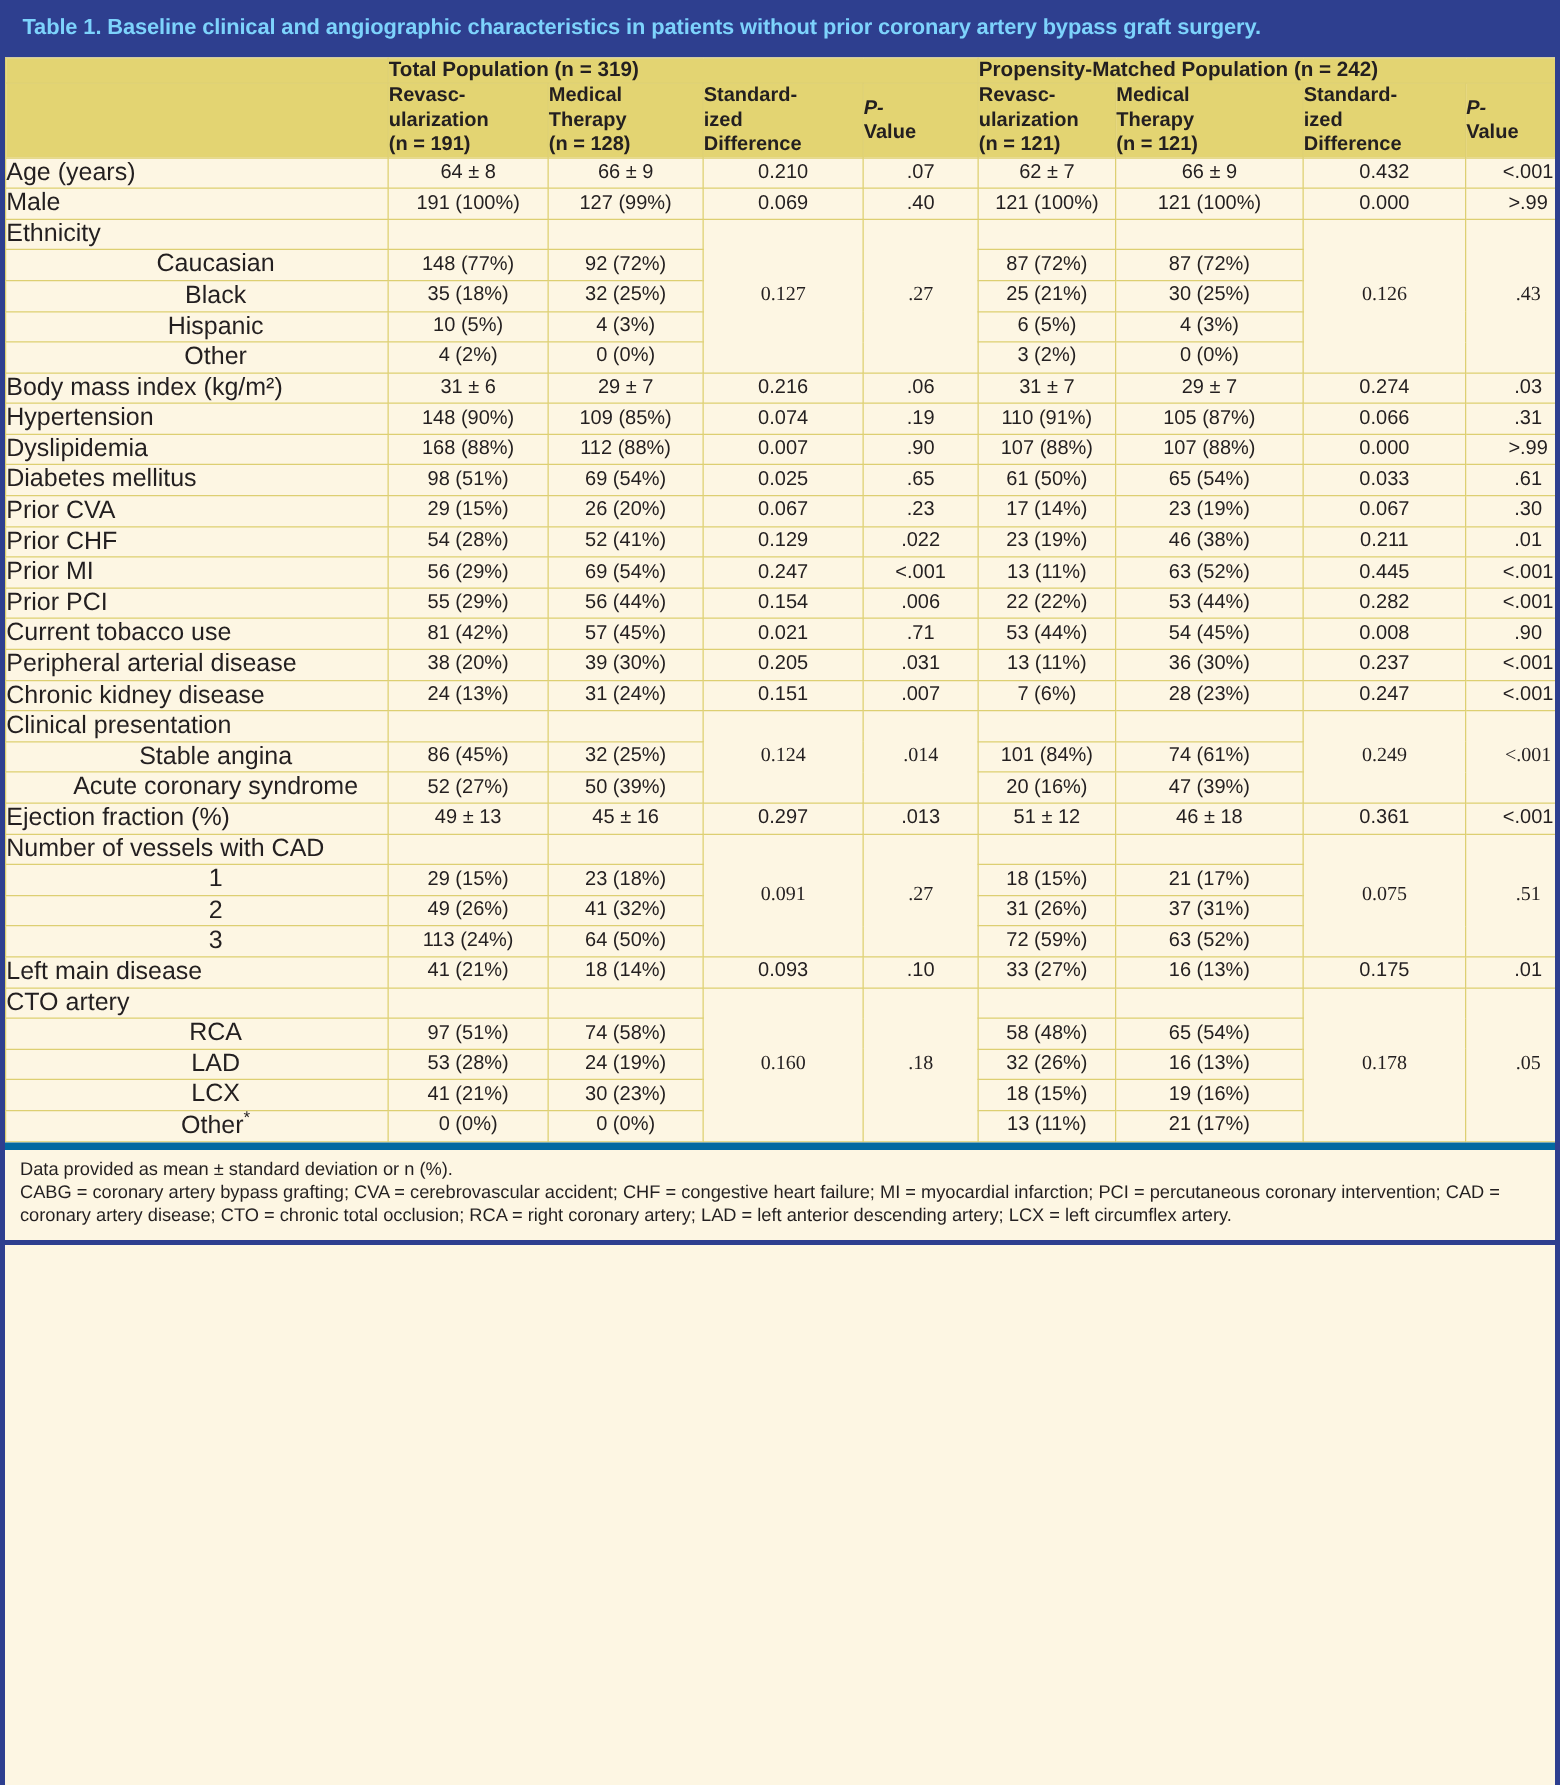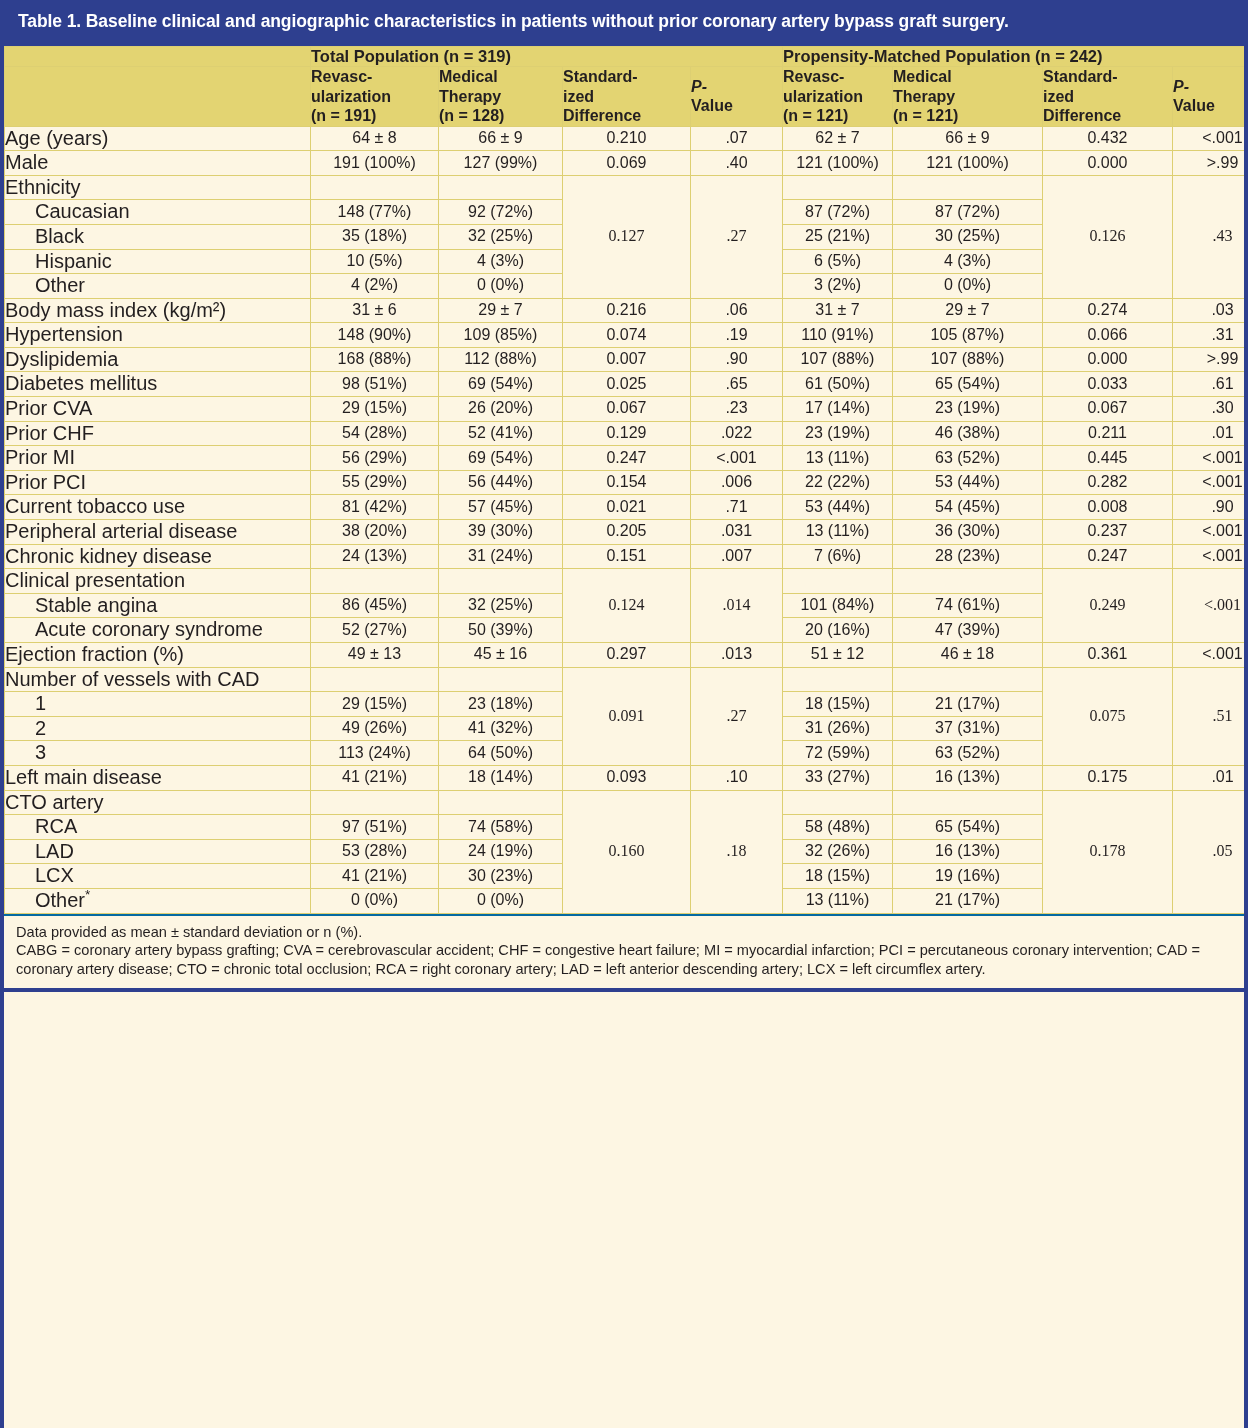--- a/index.html
+++ b/index.html
@@ -22,21 +22,21 @@
     background: #fdf6e3;
     border: 4px solid #2e3f8f;
     border-top: none;
     border-bottom: none;
     overflow: hidden;
   }
 
   
   .title-bar {
     background: #2e3f8f;
-    color: #ffffff;
+    color: #7dd3fc;
     font-size: 17.5px;
     font-weight: bold;
     letter-spacing: -0.1px;
     padding: 11px 14px 12px 14px;
     line-height: 1.15;
     box-sizing: border-box;
     height: 46px;
   }
 
   
@@ -77,36 +77,36 @@
   }
   .hdr-spacer { background: #e3d472; }
 
   
   .rowlabel {
     text-align: left;
     padding: 7px 6px 7px 10px;
     line-height: 1.18;
     font-size: 20px;
   }
-  .rowlabel.indent { padding-left: 30px; }
+  .rowlabel.indent { padding-left: 30px; text-align: center; }
   .num {
     text-align: center;
     padding: 7px 3px;
     font-size: 16px;
     line-height: 1.18;
   }
   .num.span { vertical-align: middle; font-family: Liberation Serif, serif; }
 
   sup { font-size: 0.68em; vertical-align: super; line-height: 0; }
   .ital { font-style: italic; }
 
   
   .footnotes {
     background: #fdf6e3;
-    border-top: 2px solid #0369a1;
+    border-top: 6px solid #0369a1;
     padding: 7px 12px 10px 12px;
     font-size: 14.6px;
     line-height: 1.27;
     color: #231f20;
   }
   .footnotes p { margin: 0; }
   .bottom-rule {
     height: 4px;
     background: #2e3f8f;
   }

